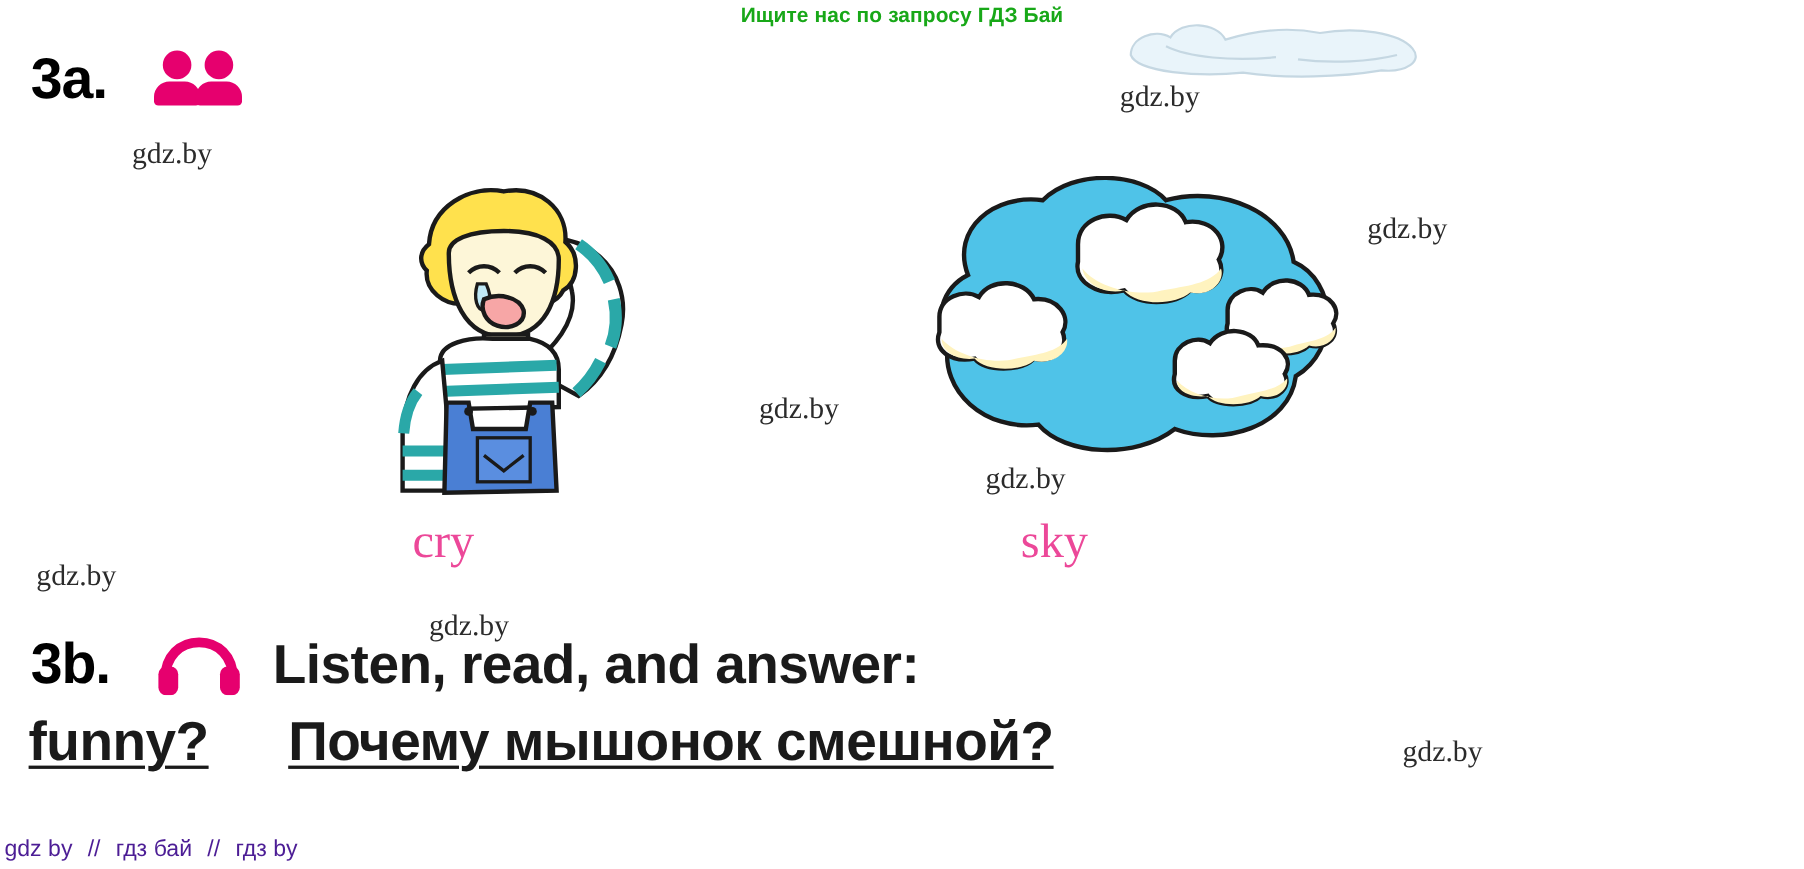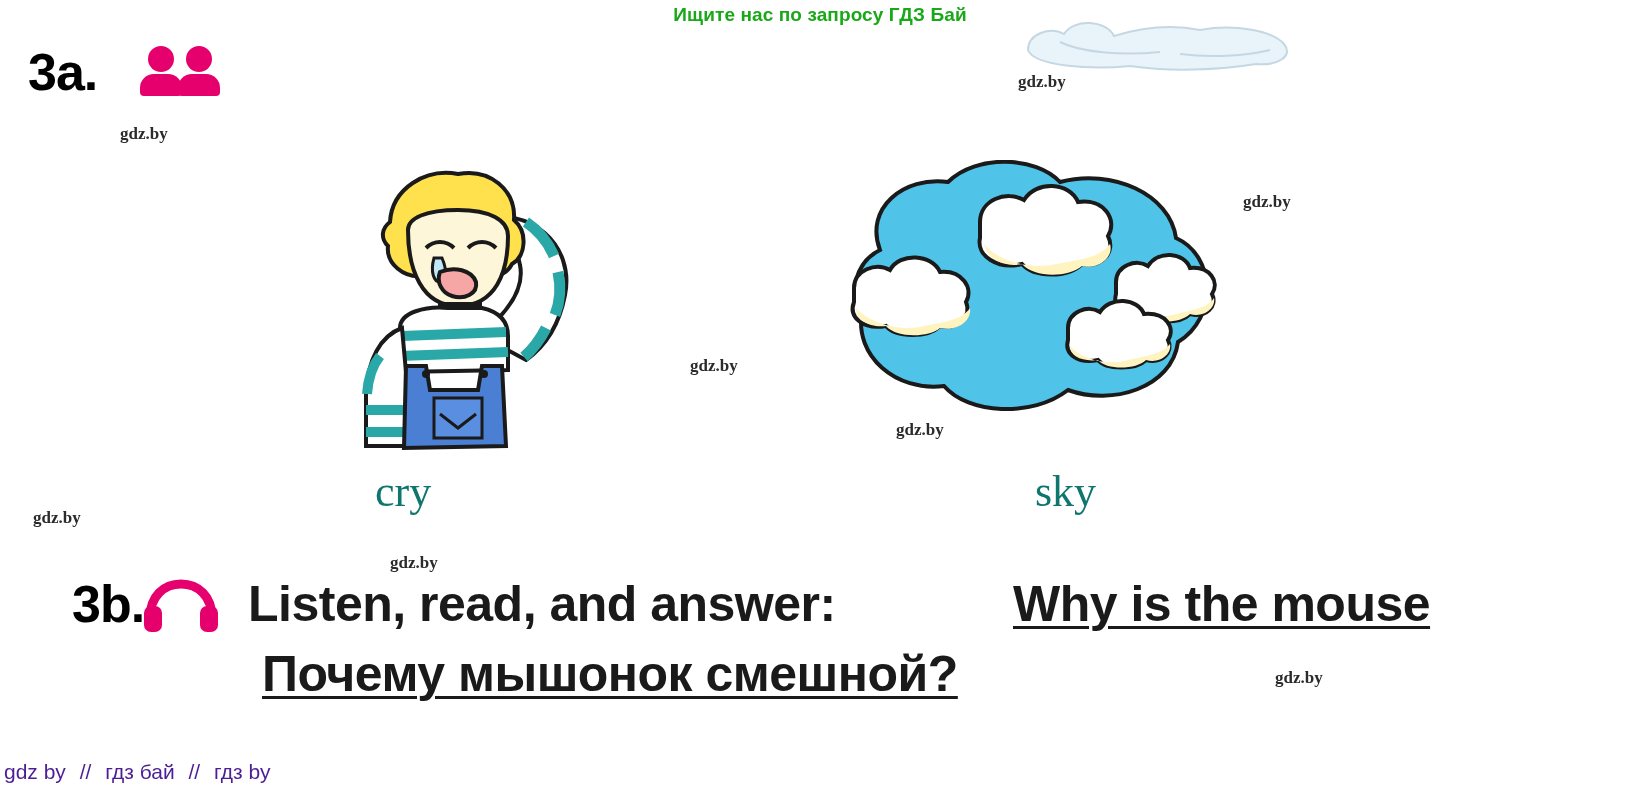--- a/index.html
+++ b/index.html
@@ -31,24 +31,23 @@
     font-size: 19px;
     font-weight: bold;
     font-family: "Liberation Sans", sans-serif;
     letter-spacing: 0.1px;
   }
 
   
   .wm {
     position: absolute;
     color: #2b2b2b;
-    font-size: 17px;
+    font-size: 27px;
     font-family: "Liberation Serif", serif;
     white-space: nowrap;
-    font-weight: bold;
   }
 
   
   .ex-num {
     position: absolute;
     color: #000000;
     font-weight: bold;
     font-family: "Liberation Sans", sans-serif;
     font-size: 52px;
     letter-spacing: -1px;
@@ -87,21 +86,21 @@
 
   .headphones {
     position: absolute;
   }
 
   
   .word-label {
     position: absolute;
     font-family: "Liberation Serif", serif;
     font-size: 44px;
-    color: #0f766e;
+    color: #ec4899;
     white-space: nowrap;
   }
 
   
   .footer {
     position: absolute;
     left: 0;
     bottom: 6px;
     width: 1640px;
     text-align: left;
@@ -193,44 +192,44 @@
                C398 146 386 158 370 154 C360 164 332 164 324 154 C306 158 292 148 296 134 Z" fill="#ffffff" stroke="#1a1a1a" stroke-width="4"></path>
       <path d="M298 140 C310 154 338 160 356 154 C372 150 388 148 394 138 C396 148 384 158 370 154
                C360 164 332 164 324 154 C310 156 298 150 298 140 Z" fill="#fff3bf"></path>
 
       <path d="M248 168 C248 152 268 144 280 152 C290 136 318 138 324 154 C346 152 356 168 348 180
                C354 192 342 204 326 200 C316 210 286 210 278 200 C258 204 244 194 248 180 Z" fill="#ffffff" stroke="#1a1a1a" stroke-width="4"></path>
       <path d="M250 186 C262 200 290 206 308 200 C326 196 342 194 350 184 C352 194 340 204 326 200
                C316 210 286 210 278 200 C262 202 250 196 250 186 Z" fill="#fff3bf"></path>
     </svg>
   </div>
-  <div class="word-label" style="left:1035px; top:466px;font-family:Liberation Serif, serif;">sky</div>
+  <div class="word-label" style="left:928px; top:466px;font-family:Liberation Serif, serif;">sky</div>
 
   <div class="pic" style="left:1020px; top:14px; width:280px; height:60px; opacity:0.45;">
     <svg width="280" height="60" viewBox="0 0 280 60">
       <path d="M8 36 C8 20 30 12 44 20 C54 4 86 6 94 22 C120 14 150 10 180 16 C214 10 252 16 264 30
                C274 42 258 52 236 50 C200 56 150 58 110 52 C70 56 14 52 8 36 Z" fill="#cfe8f5" stroke="#7fa8c0" stroke-width="2"></path>
       <path d="M40 28 C60 38 100 42 140 38" stroke="#7fa8c0" stroke-width="2" fill="none"></path>
       <path d="M160 40 C190 44 226 42 250 36" stroke="#7fa8c0" stroke-width="2" fill="none"></path>
     </svg>
   </div>
 
-  <div class="ex-num" style="left:28px; top:574px;margin-left:44px;">3b.</div>
+  <div class="ex-num" style="left:28px; top:574px;">3b.</div>
 
   <div class="headphones" style="left:142px; top:578px; width:78px; height:54px;">
     <svg width="78" height="54" viewBox="0 0 78 54">
       <path d="M8 40 C8 18 22 6 39 6 C56 6 70 18 70 40" stroke="#e6006e" stroke-width="9" fill="none" stroke-linecap="round"></path>
       <rect x="2" y="28" width="18" height="26" rx="7" fill="#e6006e"></rect>
       <rect x="58" y="28" width="18" height="26" rx="7" fill="#e6006e"></rect>
     </svg>
   </div>
 
   <div class="heading" style="left:232px; top:575px;margin-left:16px;">Listen, read, and answer:</div>
 
-  <div class="heading underline-text" style="left:1013px; top:575px;">Why is the mouse</div>
+  <div class="heading underline-text" style="left:26px; top:645px;">funny?</div>
   <div class="heading underline-text" style="left:262px; top:645px;">Почему мышонок смешной?</div>
 
   <div class="wm" style="left:120px; top:124px;">gdz.by</div>
   <div class="wm" style="left:1018px; top:72px;">gdz.by</div>
   <div class="wm" style="left:1243px; top:192px;">gdz.by</div>
   <div class="wm" style="left:690px; top:356px;">gdz.by</div>
   <div class="wm" style="left:896px; top:420px;">gdz.by</div>
   <div class="wm" style="left:33px; top:508px;">gdz.by</div>
   <div class="wm" style="left:390px; top:553px;">gdz.by</div>
   <div class="wm" style="left:1275px; top:668px;">gdz.by</div>

